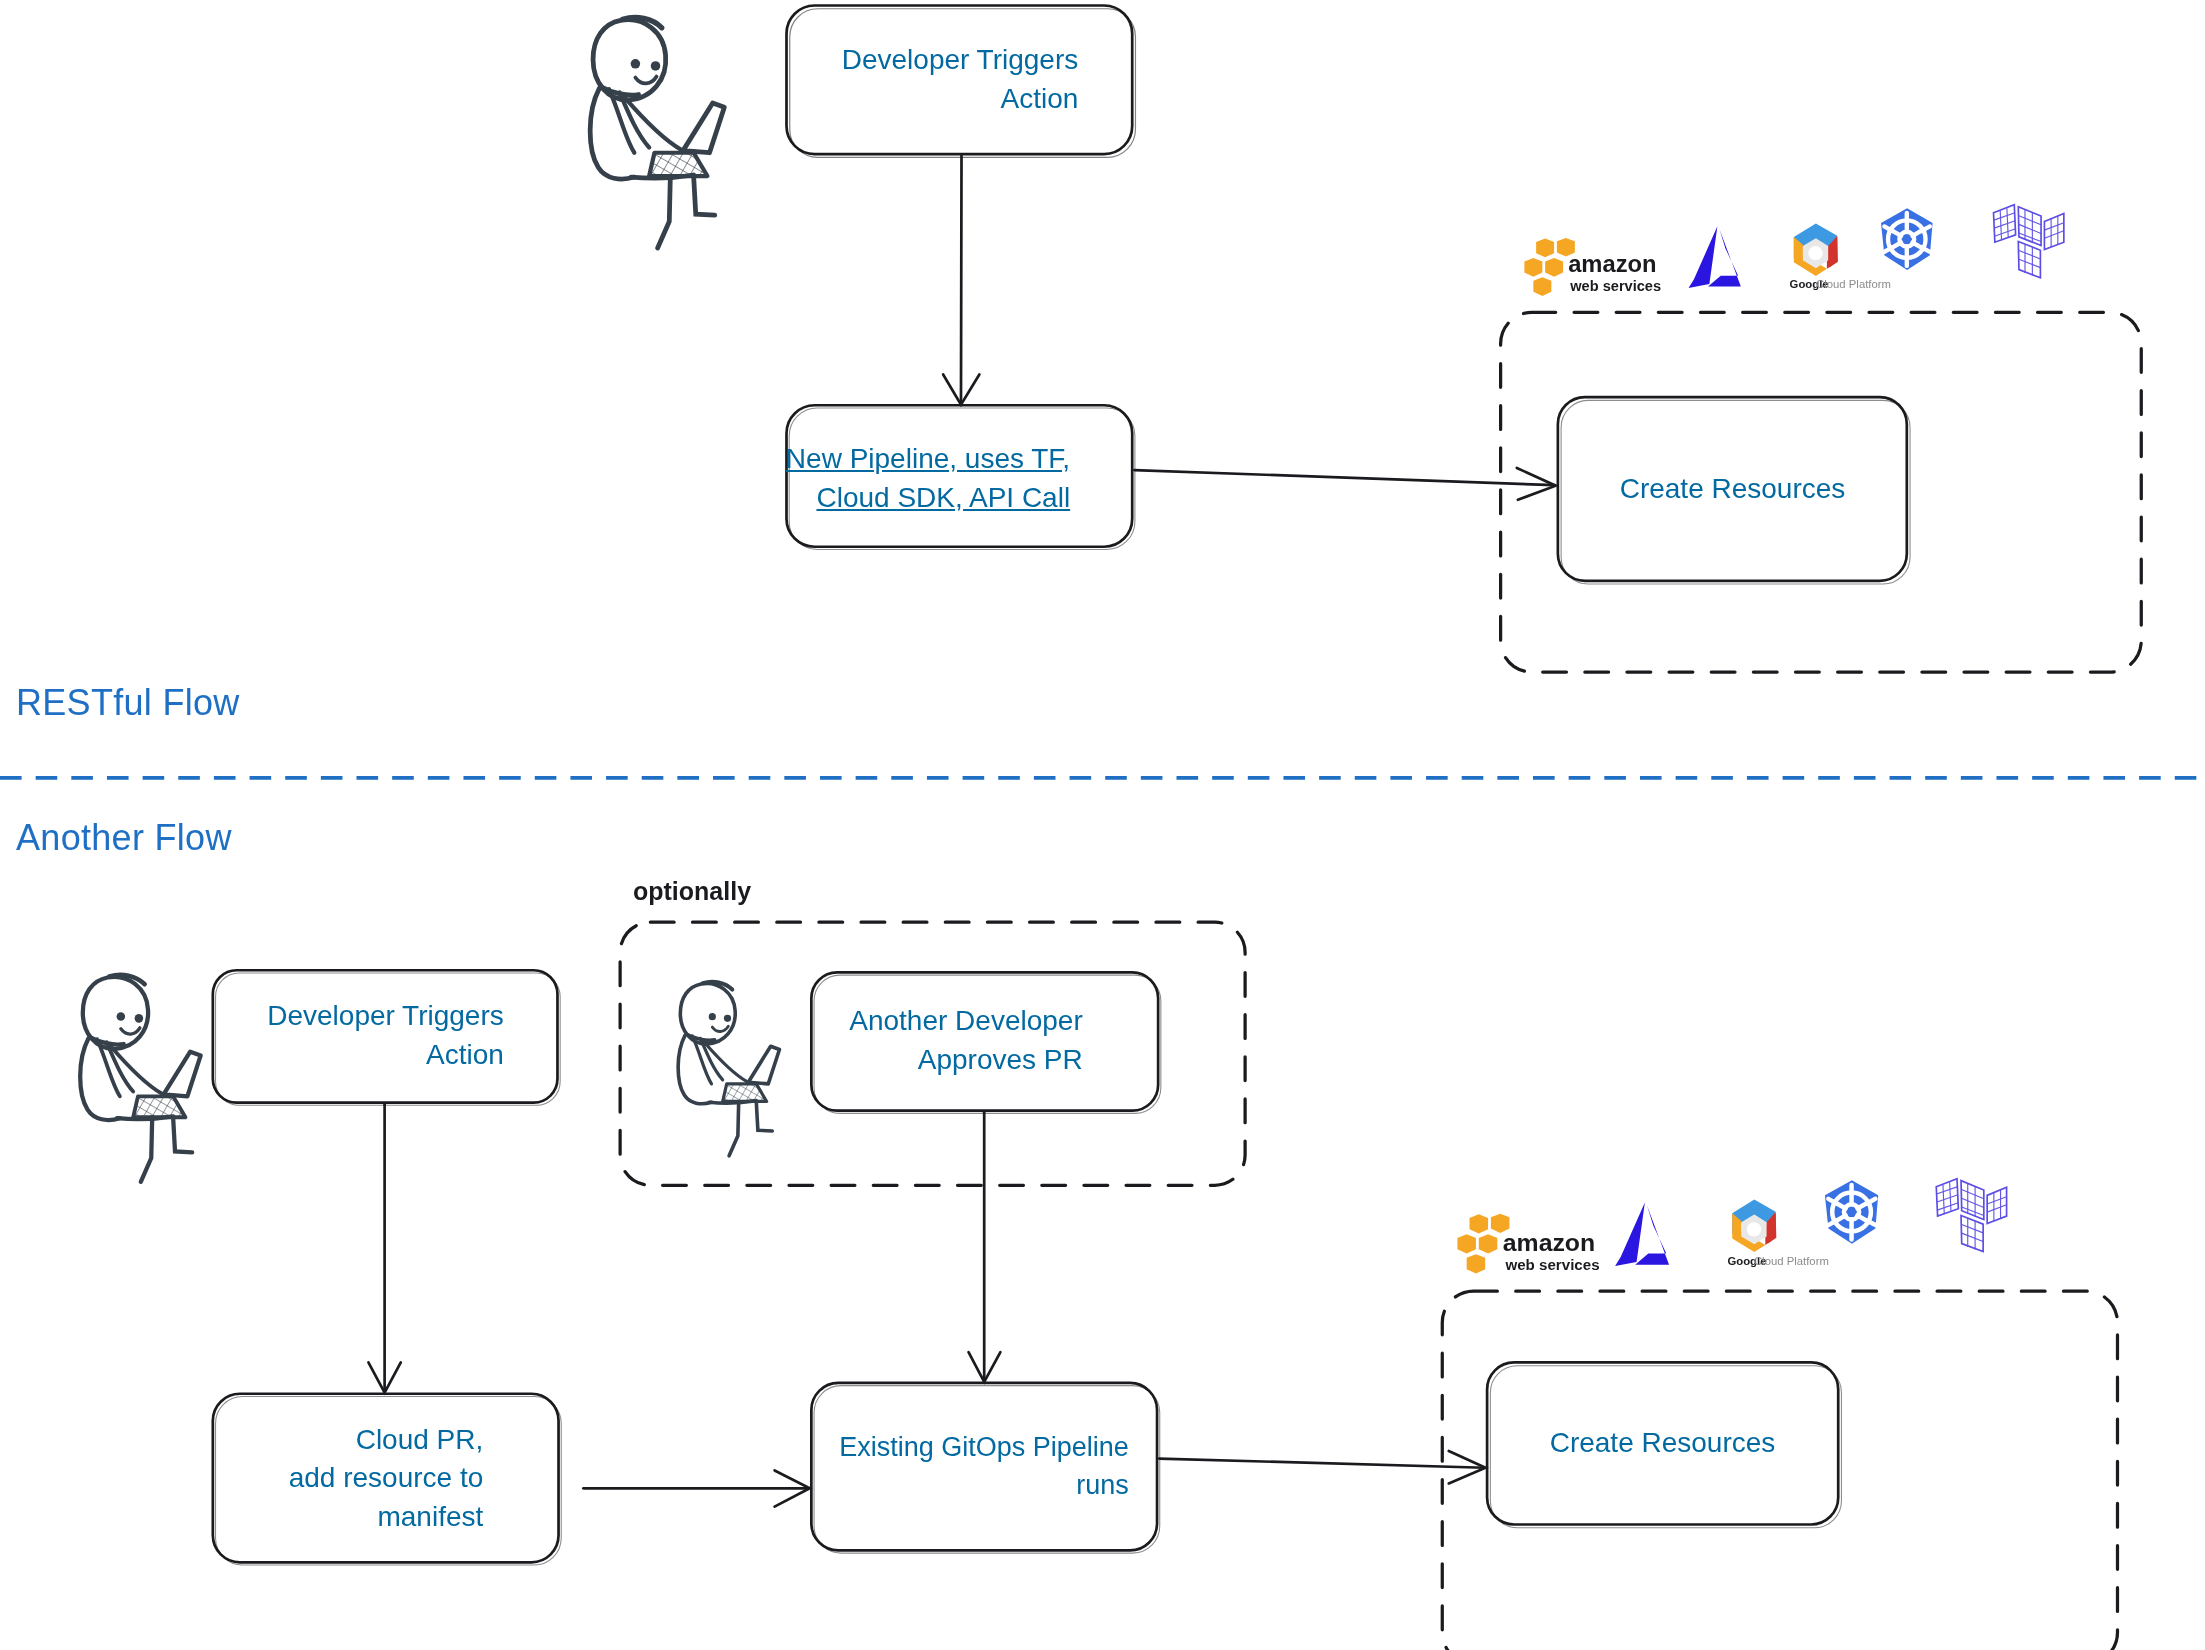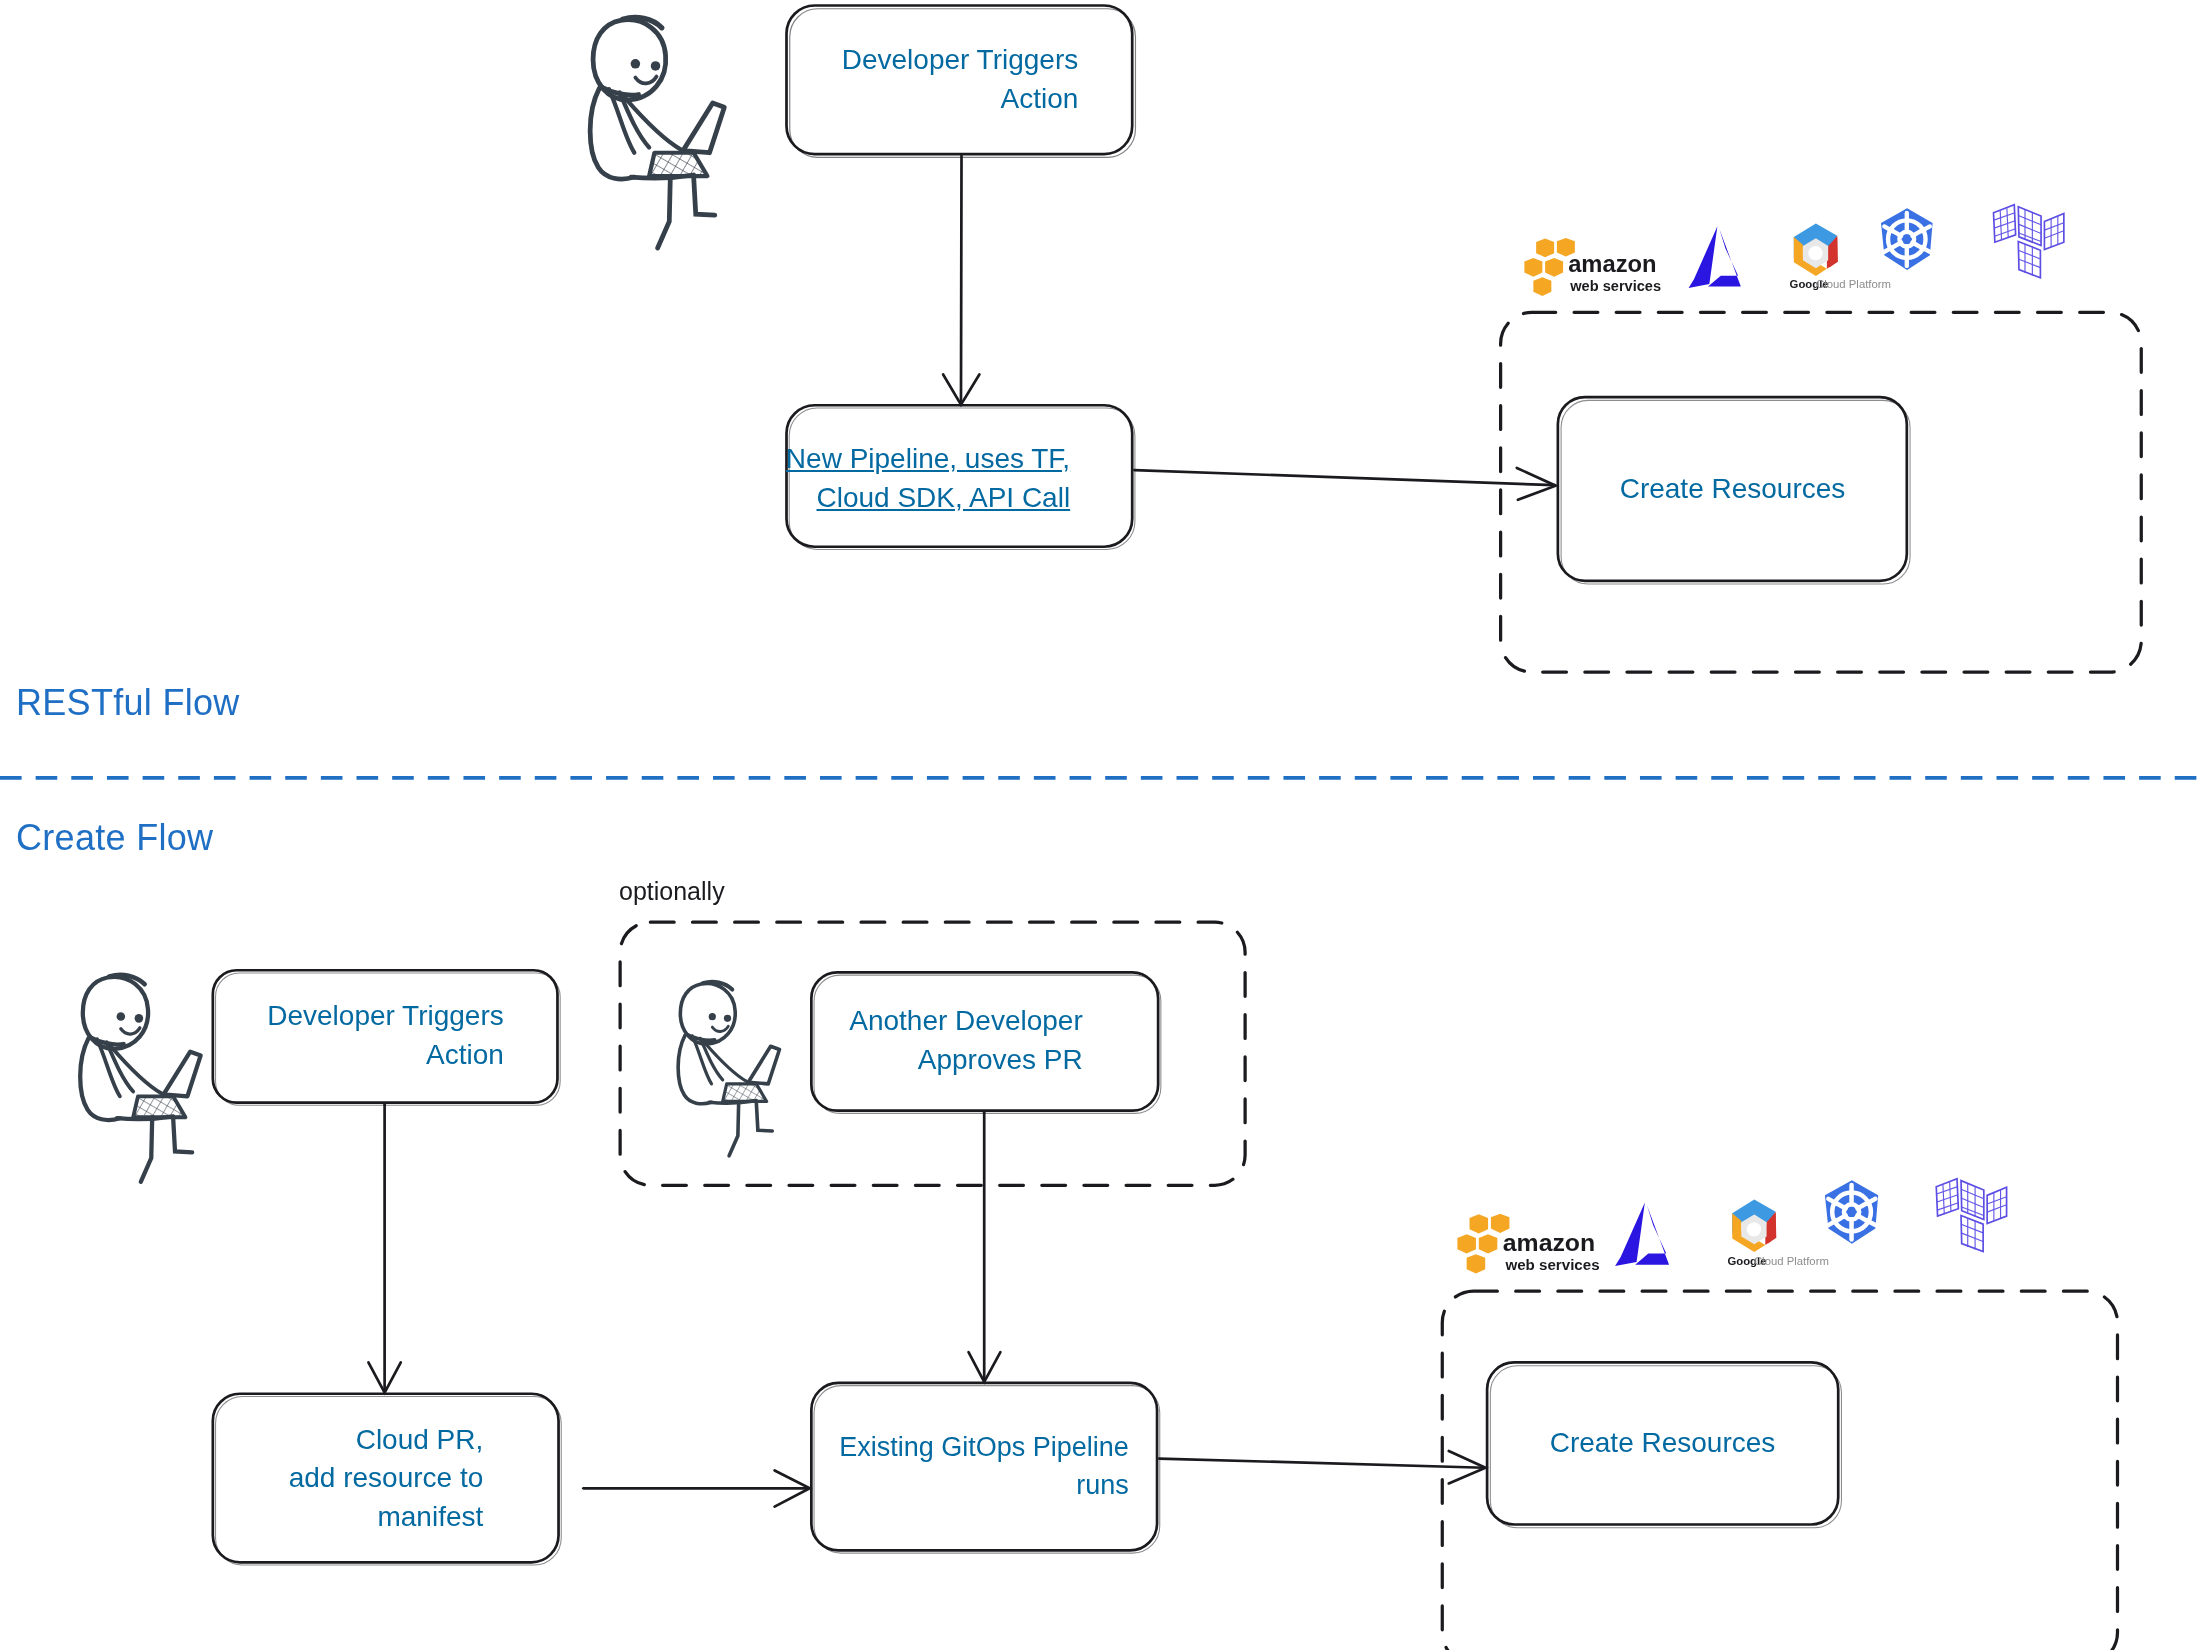--- a/index.html
+++ b/index.html
@@ -284,23 +284,23 @@
 <div class="node-label" style="left:787px;top:5.4px;width:346px;height:149px;">Developer Triggers
 Action</div>
 
 <div class="node-label" style="left:755px;top:405px;width:346px;height:148px;text-decoration:underline;">New Pipeline, uses TF,
 Cloud SDK, API Call</div>
 
 <div class="node-label" style="left:1558px;top:397px;width:349px;height:184px;">Create Resources</div>
 
 <div class="section-title" style="left:16px;top:682px;">RESTful Flow</div>
 
-<div class="section-title" style="left:16px;top:817px;">Create Flow</div>
-
-<div class="small-note" style="left:619px;top:877px;">optionally</div>
+<div class="section-title" style="left:16px;top:817px;">Another Flow</div>
+
+<div class="small-note" style="left:633px;top:877px;font-weight:bold;">optionally</div>
 
 <div class="node-label" style="left:213px;top:970px;width:345px;height:132px;">Developer Triggers
 Action</div>
 
 <div class="node-label" style="left:811px;top:972px;width:310px;height:138px;">Another Developer
 Approves PR</div>
 
 <div class="node-label" style="left:213px;top:1394px;width:346px;height:169px;">Cloud PR,
 add resource to
 manifest</div>

